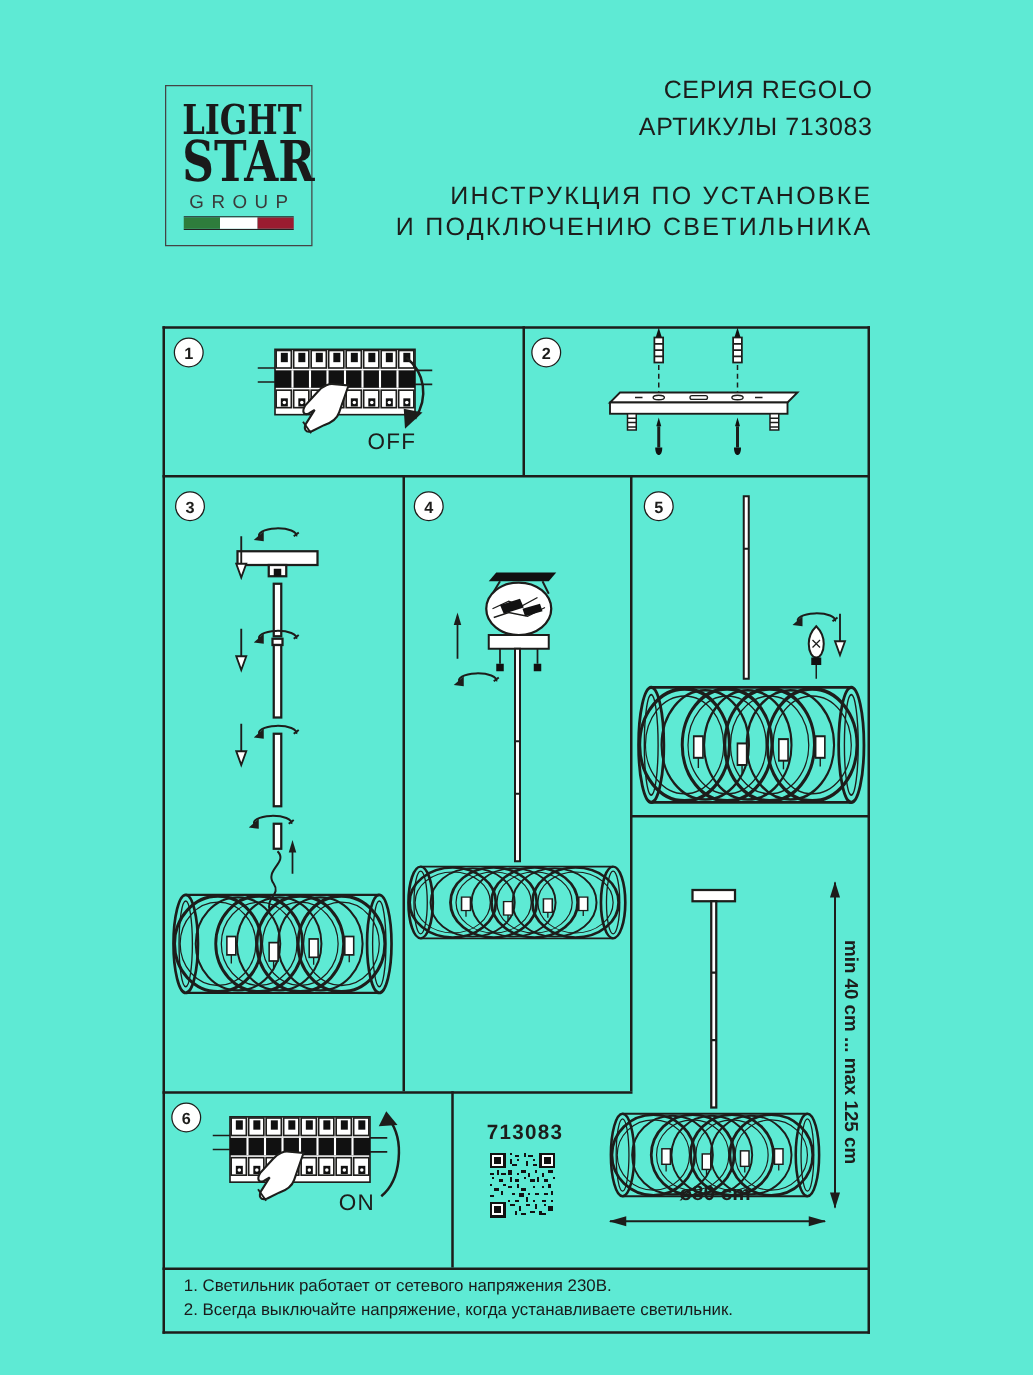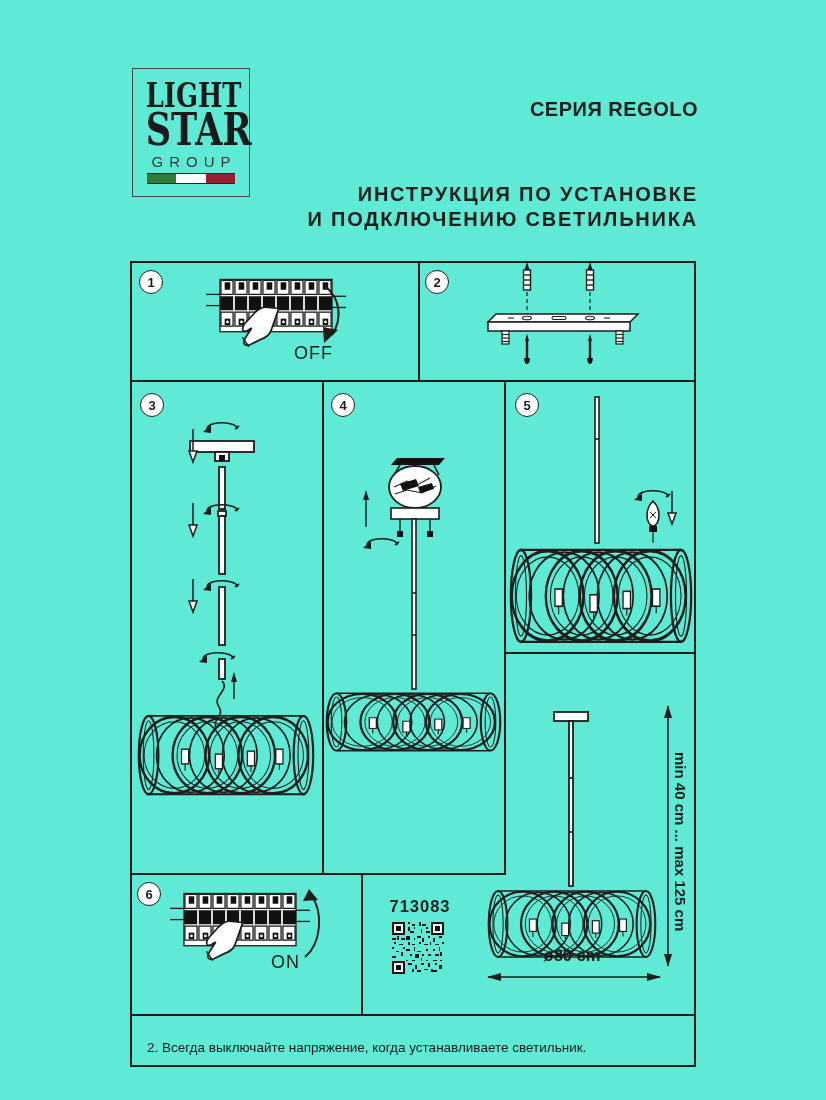--- a/index.html
+++ b/index.html
@@ -18,21 +18,21 @@
            transform:scaleX(0.78);letter-spacing:0px;color:#1a1a1a;}
   .logo-w2{position:absolute;top:40px;left:0;width:100%;text-align:center;
            font-family:"DejaVu Serif",serif;font-weight:bold;font-size:45px;line-height:42px;
            transform:scaleX(0.78);color:#1a1a1a;}
   .logo-w3{position:absolute;top:84px;left:0;width:100%;text-align:center;
            font-size:15px;letter-spacing:6px;text-indent:6px;color:#3a3a3a;}
   .logo-flag{position:absolute;left:14px;top:104px;width:88px;height:9px;
              border-top:1.6px solid #222;border-bottom:1.6px solid #222;display:flex;}
   .logo-flag span{flex:1;height:100%;}
   
-  .hdr{position:absolute;right:128px;text-align:left;font-weight:bold;white-space:nowrap;margin-top:37px;}
+  .hdr{position:absolute;right:128px;text-align:left;font-weight:normal;white-space:nowrap;}
   .hdr-sm{font-size:20px;letter-spacing:0.5px;}
   .hdr-lg{font-size:20px;letter-spacing:1.8px;}
   
   .note{position:absolute;left:147px;font-size:13.5px;color:#1a1a1a;white-space:nowrap;}
   
   .vdim{position:absolute;left:672px;top:752px;height:220px;writing-mode:vertical-rl;
         font-weight:bold;font-size:15px;white-space:nowrap;}
   .cdim{position:absolute;font-weight:bold;font-size:16.5px;text-align:center;}
   svg{display:block;}
 </style>
@@ -170,20 +170,21 @@
     <div class="logo-w2">STAR</div>
     <div class="logo-w3">GROUP</div>
     <div class="logo-flag">
       <span style="background:#2e7d3c;"></span>
       <span style="background:#ffffff;"></span>
       <span style="background:#9a1c30;"></span>
     </div>
   </div>
 
   <div class="hdr hdr-sm" style="top:61px;">СЕРИЯ REGOLO</div>
+  <div class="hdr hdr-sm" style="top:91px;">АРТИКУЛЫ 713083</div>
   <div class="hdr hdr-lg" style="top:171px;">И ПОДКЛЮЧЕНИЮ СВЕТИЛЬНИКА</div>
   <div class="hdr hdr-lg" style="top:146px;">ИНСТРУКЦИЯ ПО УСТАНОВКЕ</div>
 
   <div class="line" style="left:130px;top:261px;width:566px;height:2px;"></div>
   <div class="line" style="left:130px;top:261px;width:2px;height:806px;"></div>
   <div class="line" style="left:694px;top:261px;width:2px;height:806px;"></div>
   <div class="line" style="left:130px;top:1065px;width:566px;height:2px;"></div>
   <div class="line" style="left:130px;top:380px;width:566px;height:2px;"></div>
   <div class="line" style="left:418px;top:261px;width:2px;height:119px;"></div>
   <div class="line" style="left:322px;top:380px;width:2px;height:493px;"></div>
@@ -357,15 +358,16 @@
 
   <svg class="abs" style="left:170px;top:886px;" width="140" height="98" viewBox="0 0 150 105">
     <use href="#breaker"></use>
   </svg>
   <svg class="abs" style="left:298px;top:888px;" width="26" height="72" viewBox="0 0 26 72">
     <path d="M7,69 C23,56 26,24 13,7" fill="none" stroke="#1d1d1b" stroke-width="2"></path>
     <polygon points="5,13 11,1 20,12" fill="#1d1d1b"></polygon>
   </svg>
   <div class="lbl" style="left:258px;top:952px;margin-left:13px;">ON</div>
 
+  <div class="note" style="top:1021px;">1. Светильник работает от сетевого напряжения 230В.</div>
   <div class="note" style="top:1040px;text-align:center;">2. Всегда выключайте напряжение, когда устанавливаете светильник.</div>
 
 </div>
 
 </body></html>

